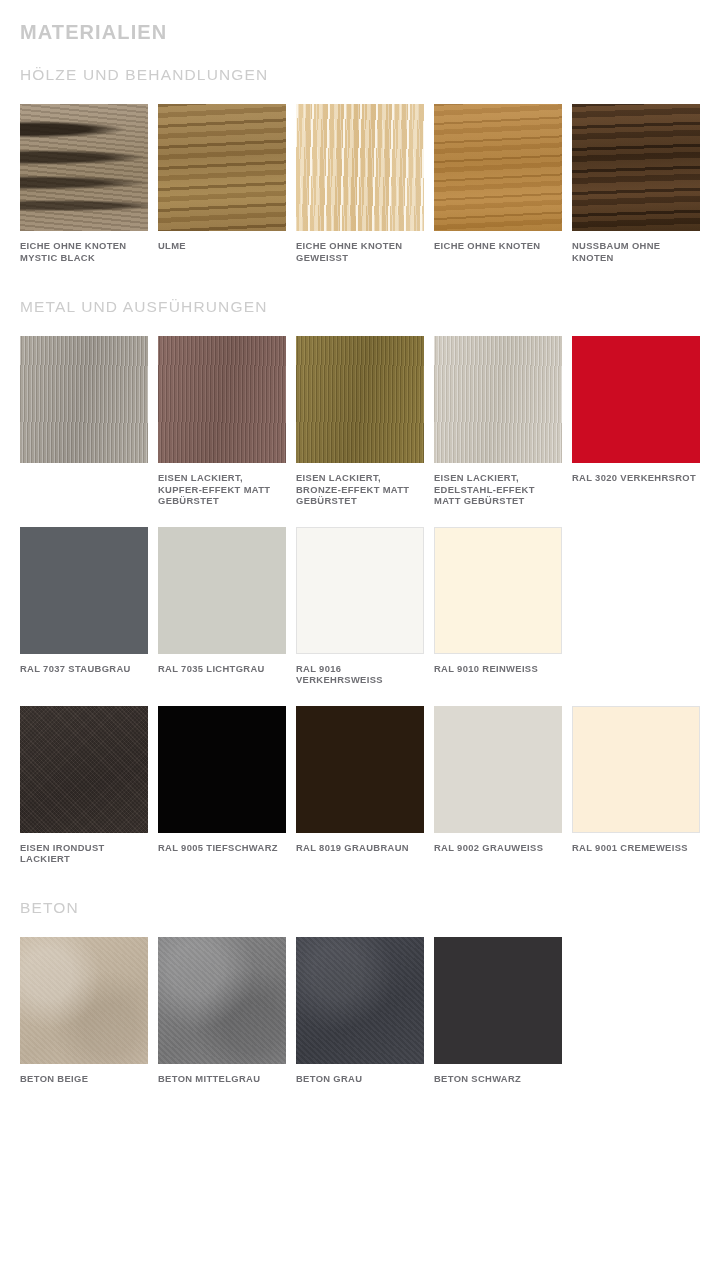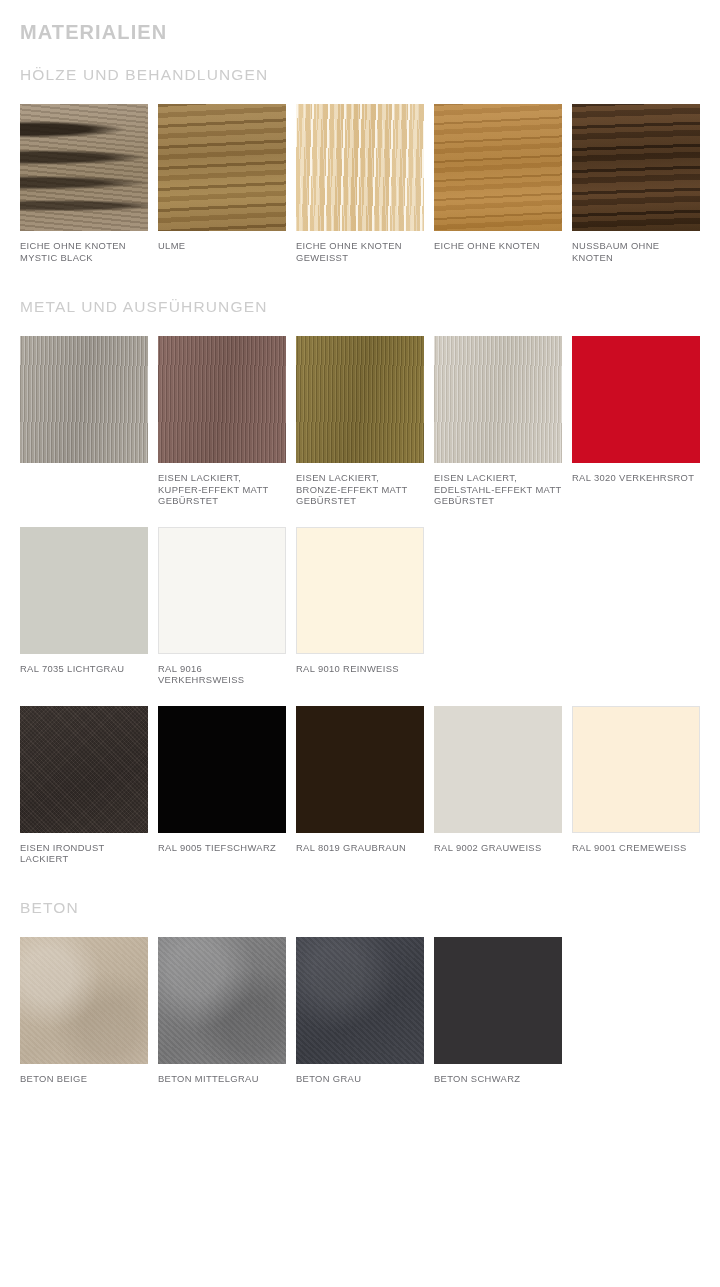--- a/index.html
+++ b/index.html
@@ -75,21 +75,21 @@
     overflow: hidden;
     background-color: #dddddd;
   }
   .swatch.bordered {
     border: 1px solid #e2e2e2;
   }
 
   .swatch-label {
     margin-top: 9px;
     font-size: 9.4px;
-    font-weight: normal;
+    font-weight: bold;
     letter-spacing: 0.35px;
     line-height: 11.5px;
     color: #6e6e73;
     width: 128px;
     text-transform: uppercase;
   }
 
   
   
   .tex-wood {
@@ -301,20 +301,24 @@
           <div class="swatch-label">EISEN LACKIERT, EDELSTAHL-EFFEKT MATT GEBÜRSTET</div>
         </div>
         <div class="swatch-cell">
           <div class="swatch" style="background:#cc0b22"></div>
           <div class="swatch-label">RAL 3020 VERKEHRSROT</div>
         </div>
       </div>
 
       <div class="grid-row row-gap-2">
         <div class="swatch-cell">
+          <div class="swatch" style="background:#5c6065"></div>
+          <div class="swatch-label">RAL 7037 STAUBGRAU</div>
+        </div>
+        <div class="swatch-cell">
           <div class="swatch" style="background:#cdcdc5"></div>
           <div class="swatch-label">RAL 7035 LICHTGRAU</div>
         </div>
         <div class="swatch-cell">
           <div class="swatch bordered" style="background:#f7f6f2"></div>
           <div class="swatch-label">RAL 9016 VERKEHRSWEISS</div>
         </div>
         <div class="swatch-cell">
           <div class="swatch bordered" style="background:#fdf4e0"></div>
           <div class="swatch-label">RAL 9010 REINWEISS</div>

